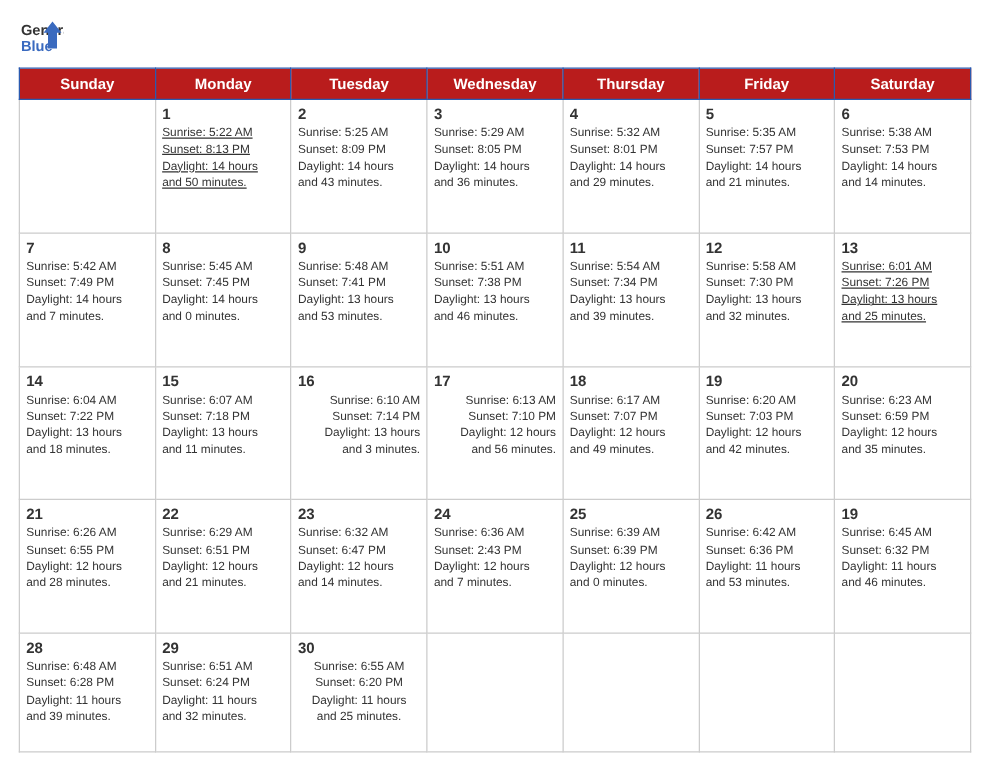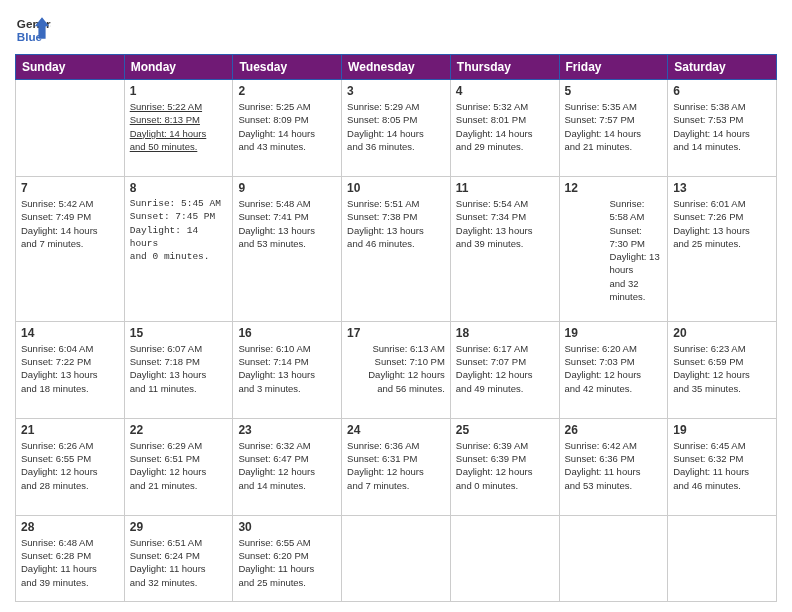--- a/index.html
+++ b/index.html
@@ -46,23 +46,23 @@
       color: #555;
     }
     .calendar {
       flex: 1;
       border: 1px solid #ccc;
       border-collapse: collapse;
       width: 100%;
       table-layout: fixed;
     }
     .calendar th {
-      background-color: #701a75;
+      background-color: #b91c1c;
       color: white;
-      text-align: left;
+      text-align: center;
       padding: 5px 6px;
       font-size: 12px;
       font-weight: bold;
       border: 1px solid #2a5aaf;
     }
     .calendar td {
       border: 1px solid #ccc;
       vertical-align: top;
       padding: 4px 5px;
       height: 88px;
@@ -166,21 +166,21 @@
         <tr>
           <td>
             <span class="day-num">7</span>
             <div class="day-info" style="white-space: pre-line;">Sunrise: 5:42 AM
 Sunset: 7:49 PM
 Daylight: 14 hours
 and 7 minutes.</div>
           </td>
           <td>
             <span class="day-num">8</span>
-            <div class="day-info" style="white-space: pre-line; font-family: Liberation Mono, monospace;">Sunrise: 5:45 AM
+            <div class="day-info" style="white-space: pre-line;">Sunrise: 5:45 AM
 Sunset: 7:45 PM
 Daylight: 14 hours
 and 0 minutes.</div>
           </td>
           <td>
             <span class="day-num">9</span>
             <div class="day-info" style="white-space: pre-line;">Sunrise: 5:48 AM
 Sunset: 7:41 PM
 Daylight: 13 hours
 and 53 minutes.</div>
@@ -194,28 +194,28 @@
           </td>
           <td>
             <span class="day-num">11</span>
             <div class="day-info" style="white-space: pre-line;">Sunrise: 5:54 AM
 Sunset: 7:34 PM
 Daylight: 13 hours
 and 39 minutes.</div>
           </td>
           <td>
             <span class="day-num">12</span>
-            <div class="day-info" style="white-space: pre-line; margin-left: 45px;">Sunrise: 5:58 AM
+            <div class="day-info" style="white-space: pre-line;">Sunrise: 5:58 AM
 Sunset: 7:30 PM
 Daylight: 13 hours
 and 32 minutes.</div>
           </td>
           <td>
             <span class="day-num">13</span>
-            <div class="day-info" style="white-space: pre-line;">Sunrise: 6:01 AM
+            <div class="day-info" style="white-space: pre-line; text-decoration: underline;">Sunrise: 6:01 AM
 Sunset: 7:26 PM
 Daylight: 13 hours
 and 25 minutes.</div>
           </td>
         </tr>
         <tr>
           <td>
             <span class="day-num">14</span>
             <div class="day-info" style="white-space: pre-line;">Sunrise: 6:04 AM
 Sunset: 7:22 PM
@@ -224,21 +224,21 @@
           </td>
           <td>
             <span class="day-num">15</span>
             <div class="day-info" style="white-space: pre-line;">Sunrise: 6:07 AM
 Sunset: 7:18 PM
 Daylight: 13 hours
 and 11 minutes.</div>
           </td>
           <td>
             <span class="day-num">16</span>
-            <div class="day-info" style="white-space: pre-line;">Sunrise: 6:10 AM
+            <div class="day-info" style="white-space: pre-line; text-align: right;">Sunrise: 6:10 AM
 Sunset: 7:14 PM
 Daylight: 13 hours
 and 3 minutes.</div>
           </td>
           <td>
             <span class="day-num">17</span>
             <div class="day-info" style="white-space: pre-line; text-align: right;">Sunrise: 6:13 AM
 Sunset: 7:10 PM
 Daylight: 12 hours
 and 56 minutes.</div>
@@ -283,21 +283,21 @@
           <td>
             <span class="day-num">23</span>
             <div class="day-info" style="white-space: pre-line;">Sunrise: 6:32 AM
 Sunset: 6:47 PM
 Daylight: 12 hours
 and 14 minutes.</div>
           </td>
           <td>
             <span class="day-num">24</span>
             <div class="day-info" style="white-space: pre-line;">Sunrise: 6:36 AM
-Sunset: 6:31 PM
+Sunset: 2:43 PM
 Daylight: 12 hours
 and 7 minutes.</div>
           </td>
           <td>
             <span class="day-num">25</span>
             <div class="day-info" style="white-space: pre-line;">Sunrise: 6:39 AM
 Sunset: 6:39 PM
 Daylight: 12 hours
 and 0 minutes.</div>
           </td>
@@ -326,21 +326,21 @@
           </td>
           <td>
             <span class="day-num">29</span>
             <div class="day-info" style="white-space: pre-line;">Sunrise: 6:51 AM
 Sunset: 6:24 PM
 Daylight: 11 hours
 and 32 minutes.</div>
           </td>
           <td>
             <span class="day-num">30</span>
-            <div class="day-info" style="white-space: pre-line;">Sunrise: 6:55 AM
+            <div class="day-info" style="white-space: pre-line; text-align: center;">Sunrise: 6:55 AM
 Sunset: 6:20 PM
 Daylight: 11 hours
 and 25 minutes.</div>
           </td>
           <td class="empty-cell"></td>
           <td class="empty-cell"></td>
           <td class="empty-cell"></td>
           <td class="empty-cell"></td>
         </tr>
       </tbody>

